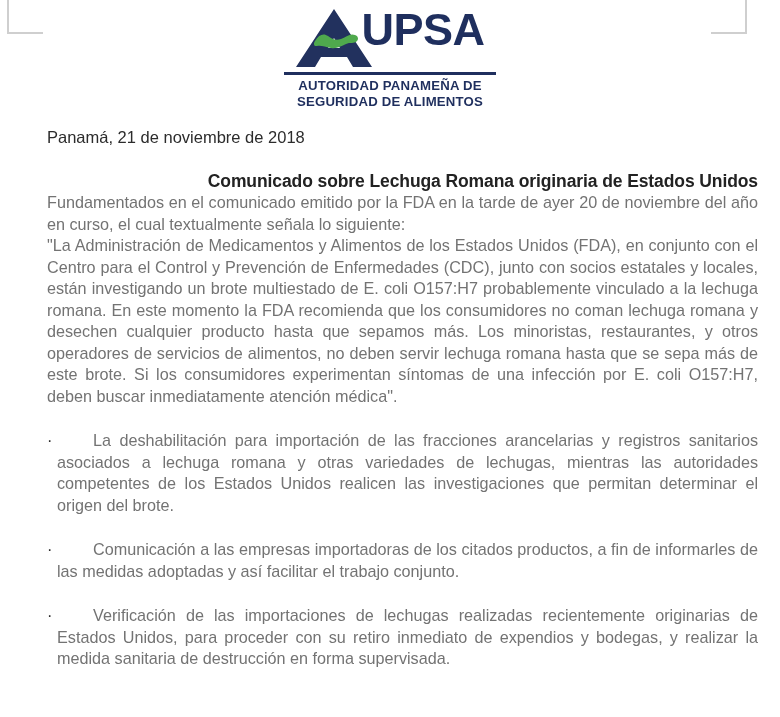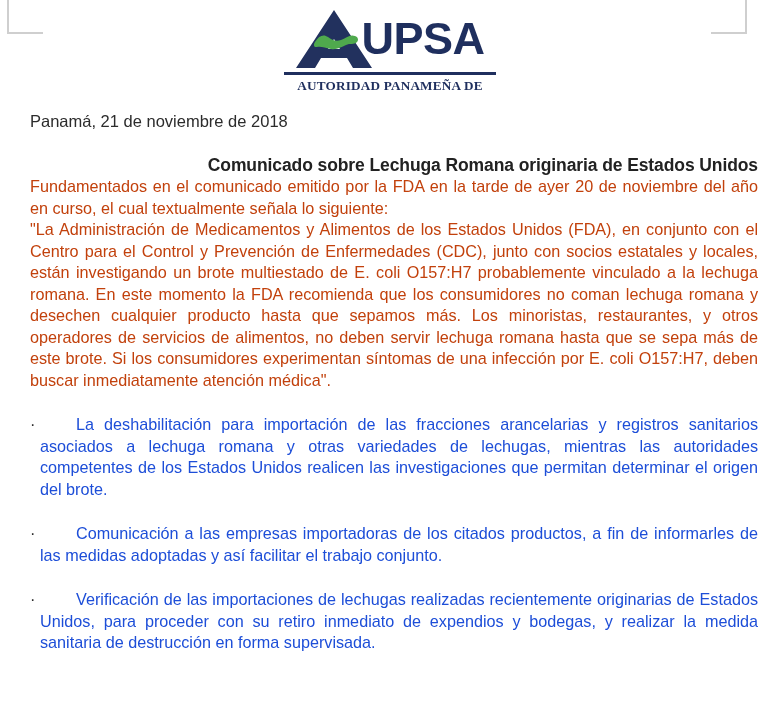--- a/index.html
+++ b/index.html
@@ -42,21 +42,21 @@
     padding-top: 8px;
     display: flex;
     justify-content: center;
   }
   .logo-block {
     width: 212px;
     text-align: center;
   }
   .logo-mark-row {
     display: flex;
-    align-items: center;
+    align-items: flex-start;
     justify-content: center;
     height: 62px;
   }
   .logo-a {
     position: relative;
     width: 78px;
     height: 60px;
     flex: none;
   }
   .logo-a svg { display: block; }
@@ -69,52 +69,52 @@
     color: #1f2f5e;
     margin-left: -12px;
     margin-bottom: 1px;
   }
   .logo-rule {
     height: 3px;
     background: #1f2f5e;
     margin: 2px 0 3px 0;
   }
   .logo-sub {
-    font-family: Liberation Serif, serif;
+    font-family: Liberation Sans, sans-serif;
     font-weight: bold;
     font-size: 13.2px;
     line-height: 16px;
     letter-spacing: 0.2px;
     color: #1f2f5e;
   }
 
   
   .page {
-    padding: 0 22px 0 30px;
+    padding: 0 22px 0 47px;
   }
   .date-line {
     font-size: 16.5px;
     margin-top: 18px;
     margin-bottom: 0;
     color: #2c2c2c;
   }
   .doc-title {
     text-align: right;
     font-size: 17.5px;
     font-weight: bold;
     margin: 24px 0 0 0;
     color: #222222;
     letter-spacing: -0.1px;
   }
   p.body-text {
     font-size: 16.2px;
     line-height: 21.5px;
     text-align: justify;
     margin: 0;
-    color: #c2410c;
+    color: #737373;
   }
   .p-intro { margin-top: 34px; }
   .p-quote { margin-top: 23px; }
   .p-measures { margin-top: 24px; }
 
   .bullet-item {
     display: flex;
     margin-top: 23px;
   }
   .bullet-dot {
@@ -122,21 +122,21 @@
     width: 10px;
     font-size: 16.2px;
     line-height: 21.5px;
     color: #2c2c2c;
   }
   .bullet-body {
     flex: 1;
     font-size: 16.2px;
     line-height: 21.5px;
     text-align: justify;
-    color: #1d4ed8;
+    color: #737373;
   }
   .bullet-indent {
     display: inline-block;
     width: 36px;
   }
   .indent-lead { display: inline-block; width: 6px; }
 </style>
 </head>
 <body>
 
@@ -153,20 +153,21 @@
           <path d="M20 33 C24 26 29 25 33 28 C37 31 41 33 46 31
                    C51 29 55 25 60 27 C63 28 64 31 62 33
                    C59 36 55 34 51 36 C46 38 42 41 36 40
                    C30 39 26 37 22 38 C19 38.5 18 36 20 33 Z" fill="#4fa94d"></path>
         </svg>
       </span>
       <span class="logo-word">UPSA</span>
     </div>
     <div class="logo-rule"></div>
     <div class="logo-sub">AUTORIDAD PANAMEÑA DE</div>
+    <div class="logo-sub">SEGURIDAD DE ALIMENTOS</div>
   </div>
 </header>
 
 <main class="page">
 
   <p class="date-line">Panamá, 21 de noviembre de 2018</p>
 
   <h1 class="doc-title">Comunicado sobre Lechuga Romana originaria de Estados Unidos</h1>
 
   <p class="body-text p-intro">Fundamentados en el comunicado emitido por la FDA en la tarde de ayer 20 de noviembre del año en curso, el cual textualmente señala lo siguiente:</p>

